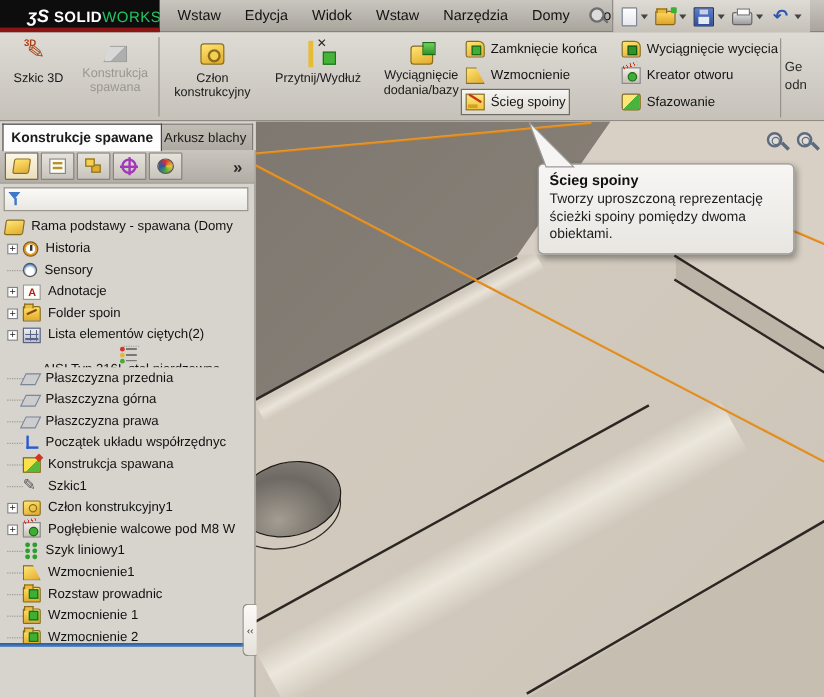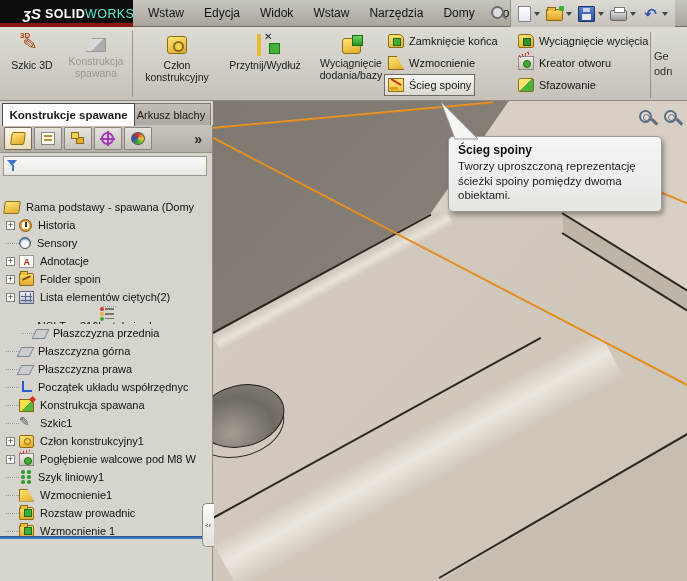--- a/index.html
+++ b/index.html
@@ -8,21 +8,21 @@
   .app { position:relative; width:687px; height:581px; overflow:hidden; }
 
   
   .menubar { position:absolute; left:0; top:0; width:687px; height:27px;
     background:linear-gradient(#c9c6c0,#a9a59d); border-bottom:1px solid #74716a; display:flex; align-items:center; }
   .logo { position:absolute; left:0; top:0; width:133px; height:27px; background:#0d0d0d; color:#fff;
     display:flex; align-items:center; padding-left:23px; }
   .logo-red { position:absolute; left:0; top:23px; width:133px; height:4px; background:#8a1513; }
   .logo-glyph { font-style:italic; font-weight:bold; font-size:15px; margin-right:4px; }
   .logo-bold { font-weight:bold; font-size:12.5px; letter-spacing:.4px; }
-  .logo-light { font-weight:normal; font-size:12.5px; letter-spacing:.4px; color:#5eead4; }
+  .logo-light { font-weight:normal; font-size:12.5px; letter-spacing:.4px; color:#22c55e; }
   .menus { position:absolute; left:138px; top:0; height:26px; display:flex; align-items:center; }
   .menu-item { padding:0 10px; font-size:12px; color:#121212; height:26px; line-height:26px; cursor:default; }
   .pin { position:absolute; left:489px; top:5px; width:16px; height:16px; }
   .pin::before { content:""; position:absolute; left:2px; top:1px; width:9px; height:9px; border:2px solid #6e6e6e; border-radius:50%; background:#dcdcdc; }
   .pin::after { content:""; position:absolute; right:0px; bottom:1px; width:2px; height:7px; background:#6e6e6e; transform:rotate(-45deg); }
   .quickbar { position:absolute; left:510px; top:0; height:27px; display:flex; align-items:center;
     background:linear-gradient(#dedbd5,#c5c1b9); padding:0 4px; border-left:1px solid #908d86; }
   .qbtn { display:flex; align-items:center; margin:0 3px; }
   .qi { width:17px; height:16px; position:relative; display:inline-block; }
   .qi-new-document { background:linear-gradient(#ffffff,#e8e8ee); border:1px solid #7d8699; border-radius:1px; width:13px; }
@@ -101,21 +101,21 @@
   .hi-display { border-radius:50%; background:conic-gradient(#d8322a,#e8c23a,#3fae34,#2c54b0,#d8322a); border:1px solid #555; }
   .panel-chevrons { margin-left:auto; font-size:14px; font-weight:bold; color:#2a2a2a; padding-right:6px; }
   .filter-row { position:absolute; left:3px; top:31px; width:204px; height:20px; background:linear-gradient(#fbfaf8,#e9e7e2);
     border:1px solid #9a968e; display:flex; align-items:center; padding:0 3px; }
   .funnel { width:11px; height:12px; position:relative; margin-right:4px; flex:0 0 auto; }
   .funnel::before { content:""; position:absolute; left:0; top:0; border-left:5.5px solid transparent; border-right:5.5px solid transparent; border-top:6px solid #3f77c9; }
   .funnel::after { content:""; position:absolute; left:4.5px; top:5px; width:2px; height:6px; background:#3f77c9; }
   .filter-input { flex:1; border:none; outline:none; background:transparent; font-size:11px; height:16px; font-family:inherit; }
 
   
-  .tree { position:absolute; left:0; top:73px; width:100%; }
+  .tree { position:absolute; left:0; top:55px; width:100%; }
   .trow { display:flex; align-items:center; height:18px; padding-left:18px; font-size:11px; color:#111; white-space:nowrap; overflow:hidden; cursor:default; }
   .trow.root { padding-left:4px; }
   .exp { width:9px; height:9px; border:1px solid #848484; background:#fff; font-size:9px; line-height:7px; text-align:center; color:#222; margin-right:4px; flex:0 0 auto; }
   .expsp { width:13px; flex:0 0 auto; border-top:1px dotted #9a9a9a; height:0; margin-right:0px; }
   .tlabel { margin-left:1px; }
   .ti { width:15px; height:13px; display:inline-block; margin-right:5px; position:relative; flex:0 0 auto; }
   .ti-part { background:linear-gradient(160deg,#ffe573,#e2ac2d); border:1px solid #8a6d1a; border-radius:2px; transform:skewX(-8deg); width:16px; }
   .ti-history { border-radius:50%; background:radial-gradient(circle at 50% 50%,#fff 48%,#e8a73c 52%,#c07818); border:1px solid #8a5a10; width:13px; height:13px; }
   .ti-history::after { content:""; position:absolute; left:5px; top:2px; width:1.5px; height:5px; background:#333; }
   .ti-sensors { border-radius:50%; background:radial-gradient(circle at 50% 62%,#fff 40%,#4a86c8 75%); border:1px solid #555; width:12px; height:12px; }
@@ -380,21 +380,21 @@
         <div class="trow" style="padding-left: 6px;">
           <span class="exp">+</span>
           <span class="ti ti-cut-list"></span>
           <span class="tlabel">Lista elementów ciętych(2)</span>
         </div>
         <div class="trow" style="padding-left: 6px; flex-direction: column;">
           <span class="expsp"></span>
           <span class="ti ti-material"></span>
           <span class="tlabel">AISI Typ 316L stal nierdzewna</span>
         </div>
-        <div class="trow" style="padding-left: 6px; margin-left: 15px;">
+        <div class="trow" style="padding-left: 6px;">
           <span class="expsp"></span>
           <span class="ti ti-plane"></span>
           <span class="tlabel">Płaszczyzna przednia</span>
         </div>
         <div class="trow" style="padding-left: 6px;">
           <span class="expsp"></span>
           <span class="ti ti-plane"></span>
           <span class="tlabel">Płaszczyzna górna</span>
         </div>
         <div class="trow" style="padding-left: 6px;">
@@ -439,20 +439,25 @@
         </div>
         <div class="trow" style="padding-left: 6px;">
           <span class="expsp"></span>
           <span class="ti ti-subweld"></span>
           <span class="tlabel">Rozstaw prowadnic</span>
         </div>
         <div class="trow" style="padding-left: 6px;">
           <span class="expsp"></span>
           <span class="ti ti-subweld"></span>
           <span class="tlabel">Wzmocnienie 1</span>
+        </div>
+        <div class="trow" style="padding-left: 6px;">
+          <span class="expsp"></span>
+          <span class="ti ti-subweld"></span>
+          <span class="tlabel">Wzmocnienie 2</span>
         </div>
       </div>
     <div class="rollback"></div>
     <div class="splitter">
       <span>‹‹</span>
     </div>
   </div>
 
   <svg class="tooltip-pointer" width="56" height="44">
     <polygon points="11,4 48,41 25,41" fill="#f6f5f3" stroke="#9a9a9a" stroke-width="1"></polygon>

